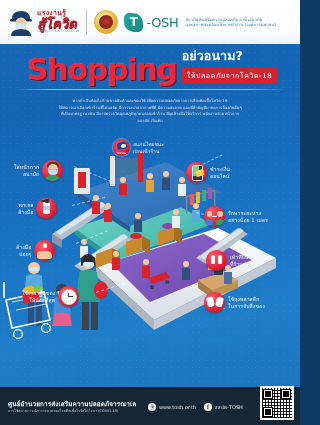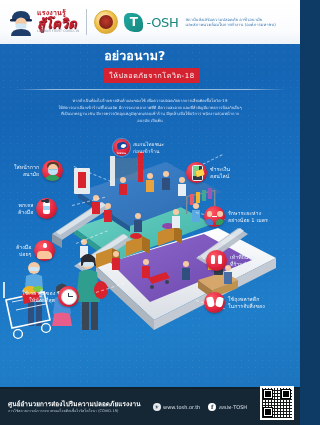--- a/index.html
+++ b/index.html
@@ -287,20 +287,21 @@
       <div class="tosh-text">-OSH</div>
       <div class="tosh-desc">
         <div>สถาบันส่งเสริมความปลอดภัย อาชีวอนามัย</div>
         <div>และสภาพแวดล้อมในการทำงาน (องค์การมหาชน)</div>
       </div>
     </div>
   </div>
 
   <div class="title-zone">
     <div class="title-row">
+      <div class="title-main">Shopping</div>
       <div class="title-right">
         <div class="title-sub1">อย่วอนาม?</div>
         <div class="title-sub2">ให้ปลอดภัยจากโควิด-18</div>
       </div>
     </div>
     <div class="title-rule"></div>
   </div>
 
   <div class="intro">
     <p>หากจำเป็นต้องไปร้านขายสินค้าและของใช้ เพื่อความปลอดภัยจากการเสี่ยงติดเชื้อโควิด-19</p>
@@ -642,21 +643,21 @@
         <circle cx="18" cy="184" r="4.4" fill="none" stroke="#ffffff" stroke-width="1.4"></circle>
         <circle cx="46" cy="178" r="4.4" fill="none" stroke="#ffffff" stroke-width="1.4"></circle>
         <path d="M4 148 L4 132" stroke="#ffffff" stroke-width="1.6"></path>
       </g>
     </svg>
   </div>
 
   <div class="footer-accent"></div>
   <div class="footer">
     <div class="f-title">
-      <div class="f-t1">ศูนย์อำนวยการส่องไปริมความปลอดภัยแรงงาน</div>
+      <div class="f-t1">ศูนย์อำนวยการส่งเสริมความปลอดภัจารณาเล</div>
       <div class="f-t2">การใช้สถานการณ์การระบาดของโรคติดเชื้อไวรัสโคโรนา (COVID-19)</div>
     </div>
     <div class="f-links">
       <div class="f-link">
         <div class="f-ic">☀</div>
         <span>www.tosh.or.th</span>
       </div>
       <div class="f-link">
         <div class="f-ic fb">f</div>
         <span>สสปท-TOSH</span>

